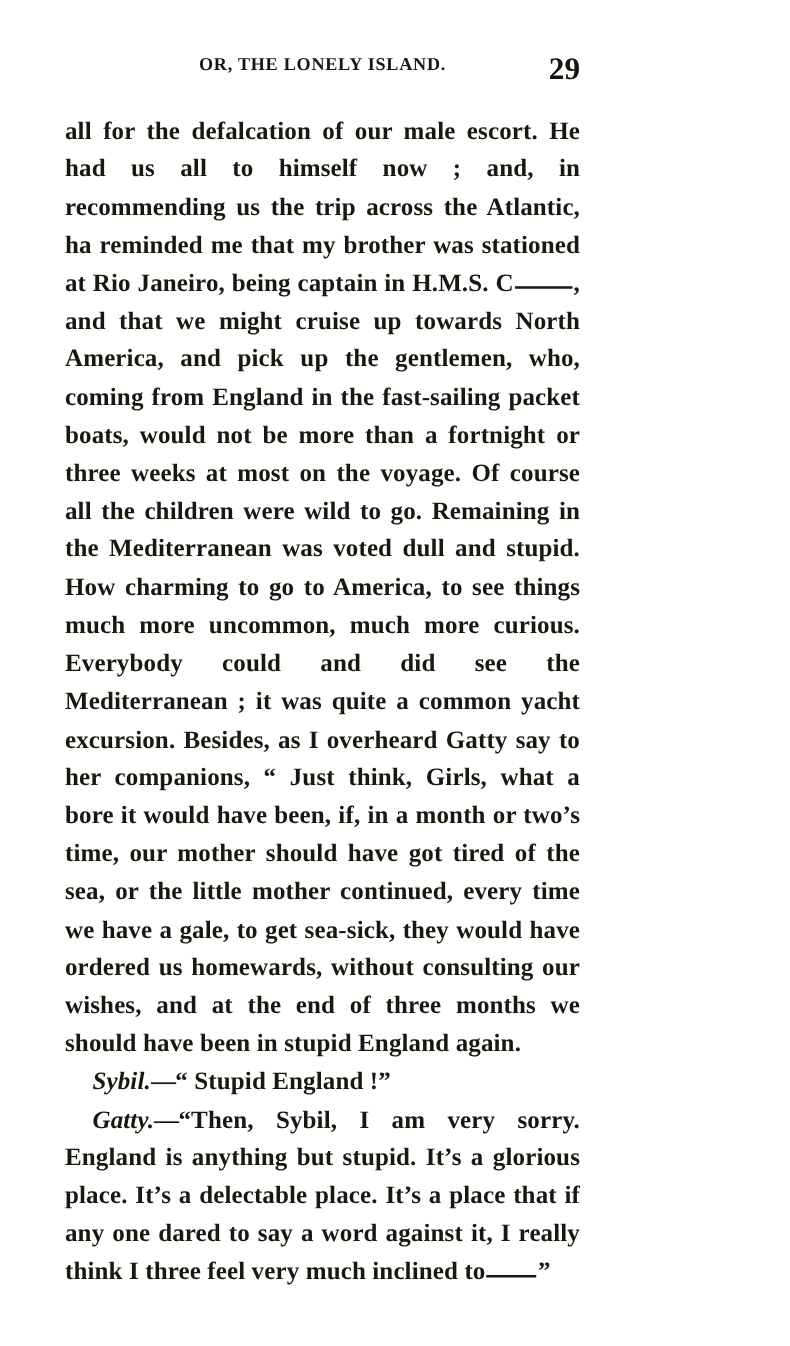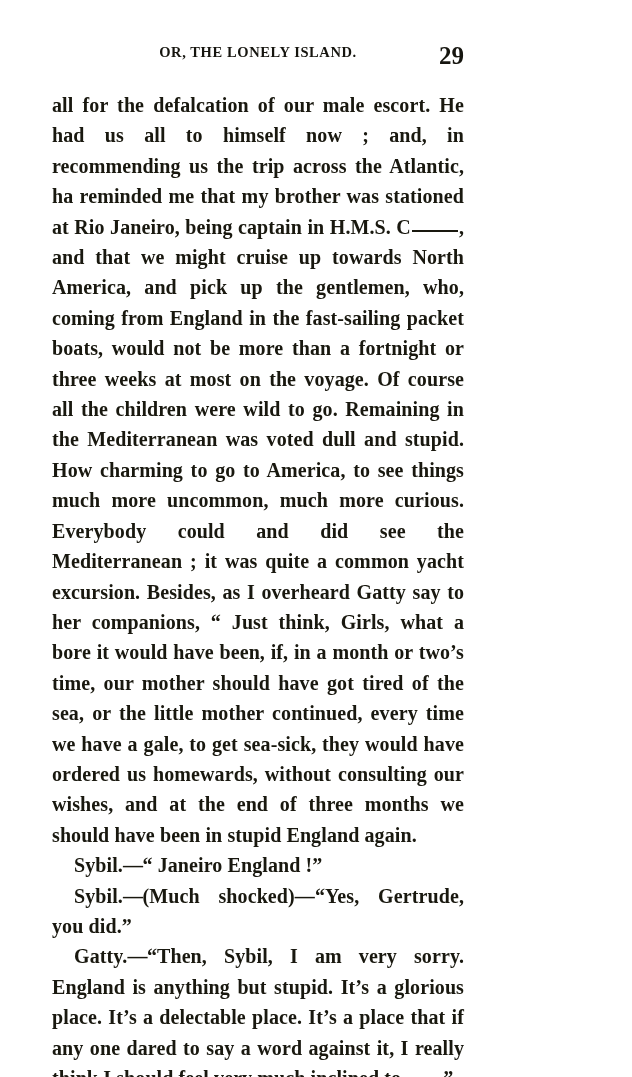--- a/index.html
+++ b/index.html
@@ -54,20 +54,21 @@
     letter-spacing: 0.1px;
     color: #19180f;
   }
   .body-text p {
     margin: 0;
   }
   p.indent {
     text-indent: 22px;
   }
   .speaker {
+    font-style: italic;
     font-weight: 600;
     margin-top: 27px;
   }
   .dash {
     letter-spacing: -0.5px;
   }
   .longdash {
     display: inline-block;
     vertical-align: 0.08em;
     border-bottom: 2px solid #19180f;
@@ -86,21 +87,20 @@
 
   <div class="running-head">
     <div class="head-title">OR, THE LONELY ISLAND.</div>
     <div class="page-number">29</div>
   </div>
 
   <div class="body-text">
 
     <p><span>all for the defalcation of our male escort. He had us all to himself now ; and, in recommending us the trip across the Atlantic, ha reminded me that my brother was stationed at Rio Janeiro, being captain in H.M.S. C</span><span class="longdash"></span><span>, and that we might cruise up towards North America, and pick up the gentlemen, who, coming from England in the fast-sailing packet boats, would not be more than a fortnight or three weeks at most on the voyage. Of course all the children were wild to go. Remaining in the Mediterranean was voted dull and stupid. How charming to go to America, to see things much more uncommon, much more curious. Everybody could and did see the Mediterranean ; it was quite a common yacht excursion. Besides, as I overheard Gatty say to her companions, “ Just think, Girls, what a bore it would have been, if, in a month or two’s time, our mother should have got tired of the sea, or the little mother continued, every time we have a gale, to get sea-sick, they would have ordered us homewards, without consulting our wishes, and at the end of three months we should have been in stupid England again.</span></p>
 
-    <p class="indent"><span class="speaker">Sybil.</span><span class="dash">—</span><span>“ Janeiro England !”</span></p>
+    <p class="indent"><span class="speaker">Sybil.</span><span class="dash">—</span><span>“ Stupid England !”</span></p>
 
 
-    <p class="indent"><span class="speaker">Sybil.</span><span class="dash">—</span><span>(Much shocked)—“Yes, Gertrude, you did.”</span></p>
 
-    <p class="indent"><span class="speaker">Gatty.</span><span class="dash">—</span><span>“Then, Sybil, I am very sorry. England is anything but stupid. It’s a glorious place. It’s a delectable place. It’s a place that if any one dared to say a word against it, I really think I should feel very much inclined to</span><span class="longdash short"></span><span>”</span></p>
+    <p class="indent"><span class="speaker">Gatty.</span><span class="dash">—</span><span>“Then, Sybil, I am very sorry. England is anything but stupid. It’s a glorious place. It’s a delectable place. It’s a place that if any one dared to say a word against it, I really think I three feel very much inclined to</span><span class="longdash short"></span><span>”</span></p>
 
   </div>
 </div>
 
 </body></html>

